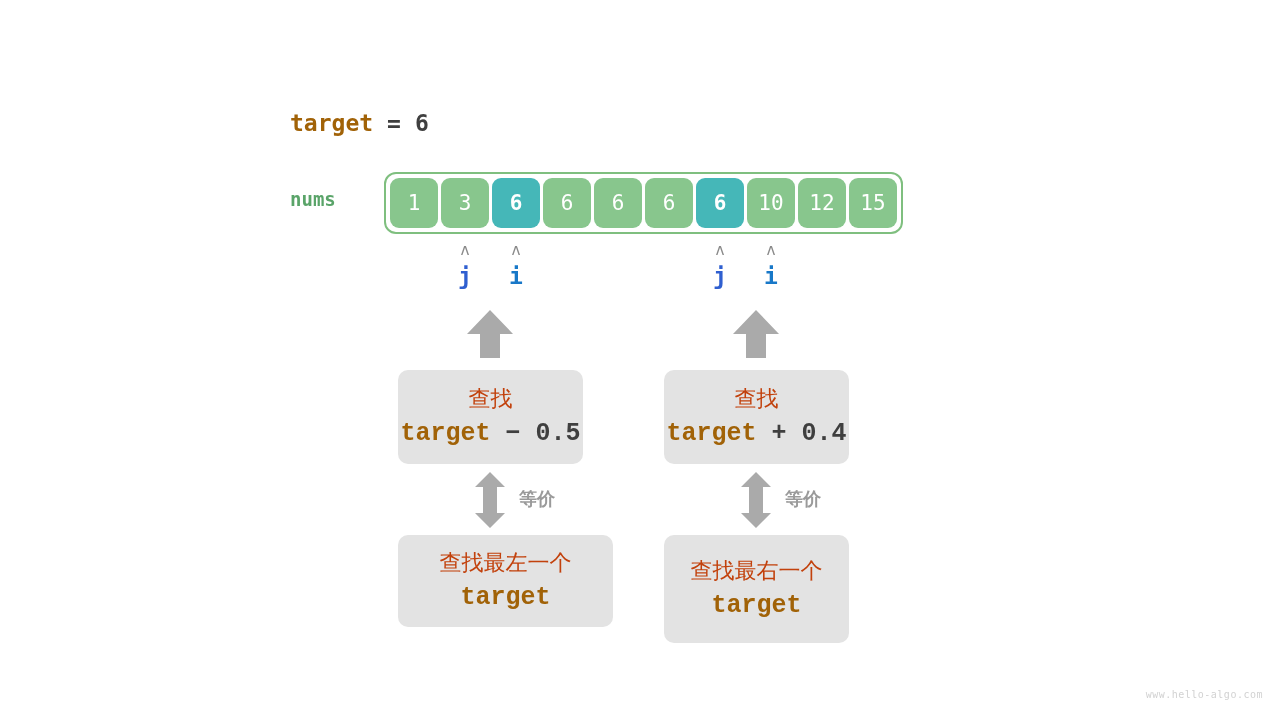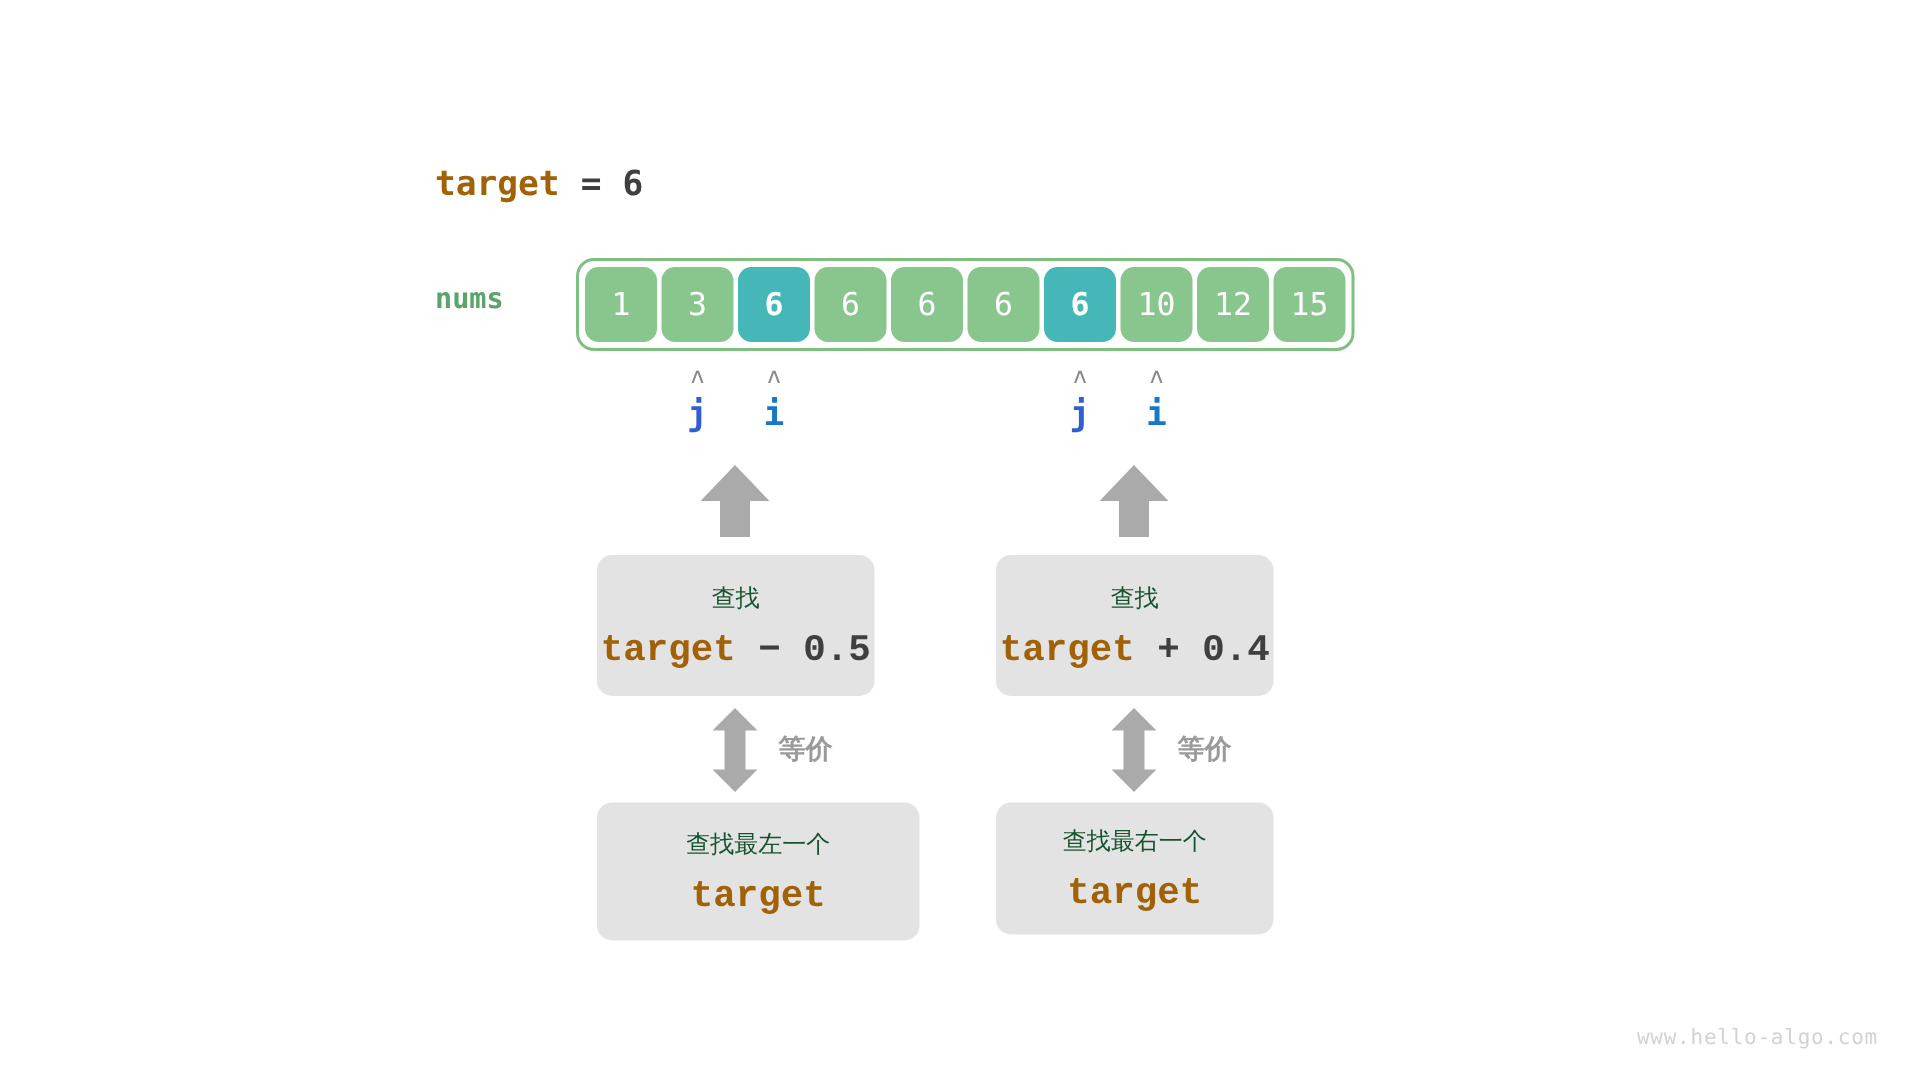--- a/index.html
+++ b/index.html
@@ -121,40 +121,40 @@
     background: #e3e3e3;
     border-radius: 10px;
     display: flex;
     flex-direction: column;
     align-items: center;
     justify-content: center;
     box-sizing: border-box;
   }
   .box .line1 {
     font-family: "DejaVu Sans", sans-serif;
-    font-size: 16px;
-    color: #14532d;
+    font-size: 22px;
+    color: #c2410c;
     line-height: 30px;
   }
   .box .line2 {
     font-family: Liberation Mono, monospace;
     font-weight: bold;
     font-size: 25px;
     line-height: 32px;
     margin-top: 4px;
     white-space: pre;
   }
 
   
   .watermark {
     position: absolute;
-    right: 28px;
+    right: 17px;
     bottom: 20px;
     font-family: "DejaVu Sans Mono", monospace;
-    font-size: 14px;
+    font-size: 10px;
     color: #d2d2d2;
     letter-spacing: 0.5px;
   }
 </style>
 </head>
 <body>
 
 <div class="stage">
 
   <div class="target-line">
@@ -231,19 +231,19 @@
     <div class="line2"><span class="kw-teal">target</span><span class="op-dark"> + 0.4</span></div>
   </div>
 
   <div class="dbl-arrow" style="left:741px; top:472px;">
     <svg width="30" height="56" viewBox="0 0 30 56">
       <polygon points="15,0 30,15 22,15 22,41 30,41 15,56 0,41 8,41 8,15 0,15" fill="#aaaaaa"></polygon>
     </svg>
   </div>
   <div class="eq-label" style="left:785px; top:487px;">等价</div>
 
-  <div class="box" style="left:664px; top:535px; width:185px; height:88px;">
+  <div class="box" style="left:664px; top:535px; width:185px; height:108px;">
     <div class="line1">查找最右一个</div>
     <div class="line2"><span class="kw-teal">target</span><span class="op-dark"></span></div>
   </div>
 
   <div class="watermark">www.hello-algo.com</div>
 </div>
 
 </body></html>

